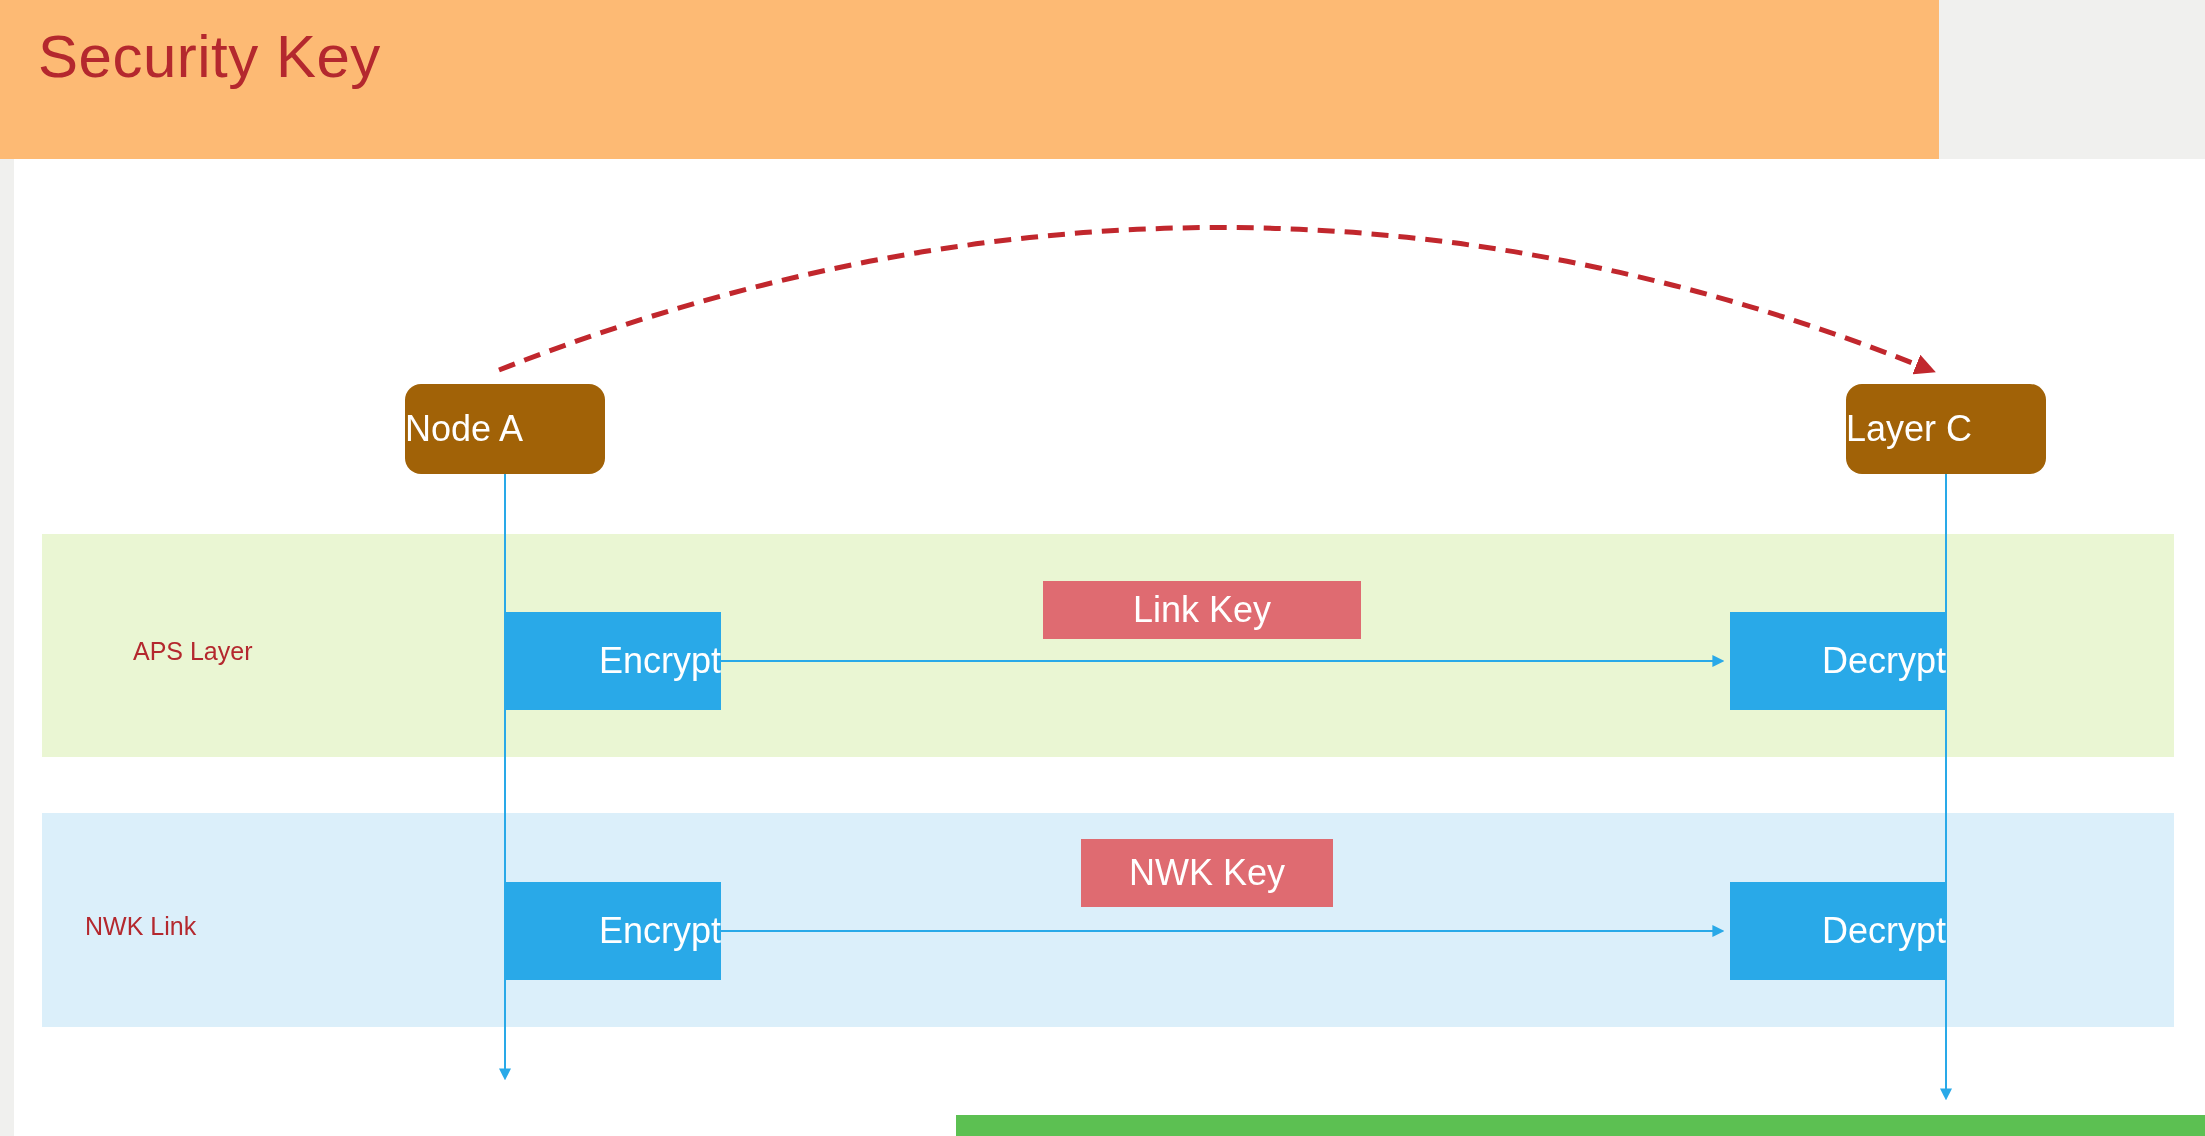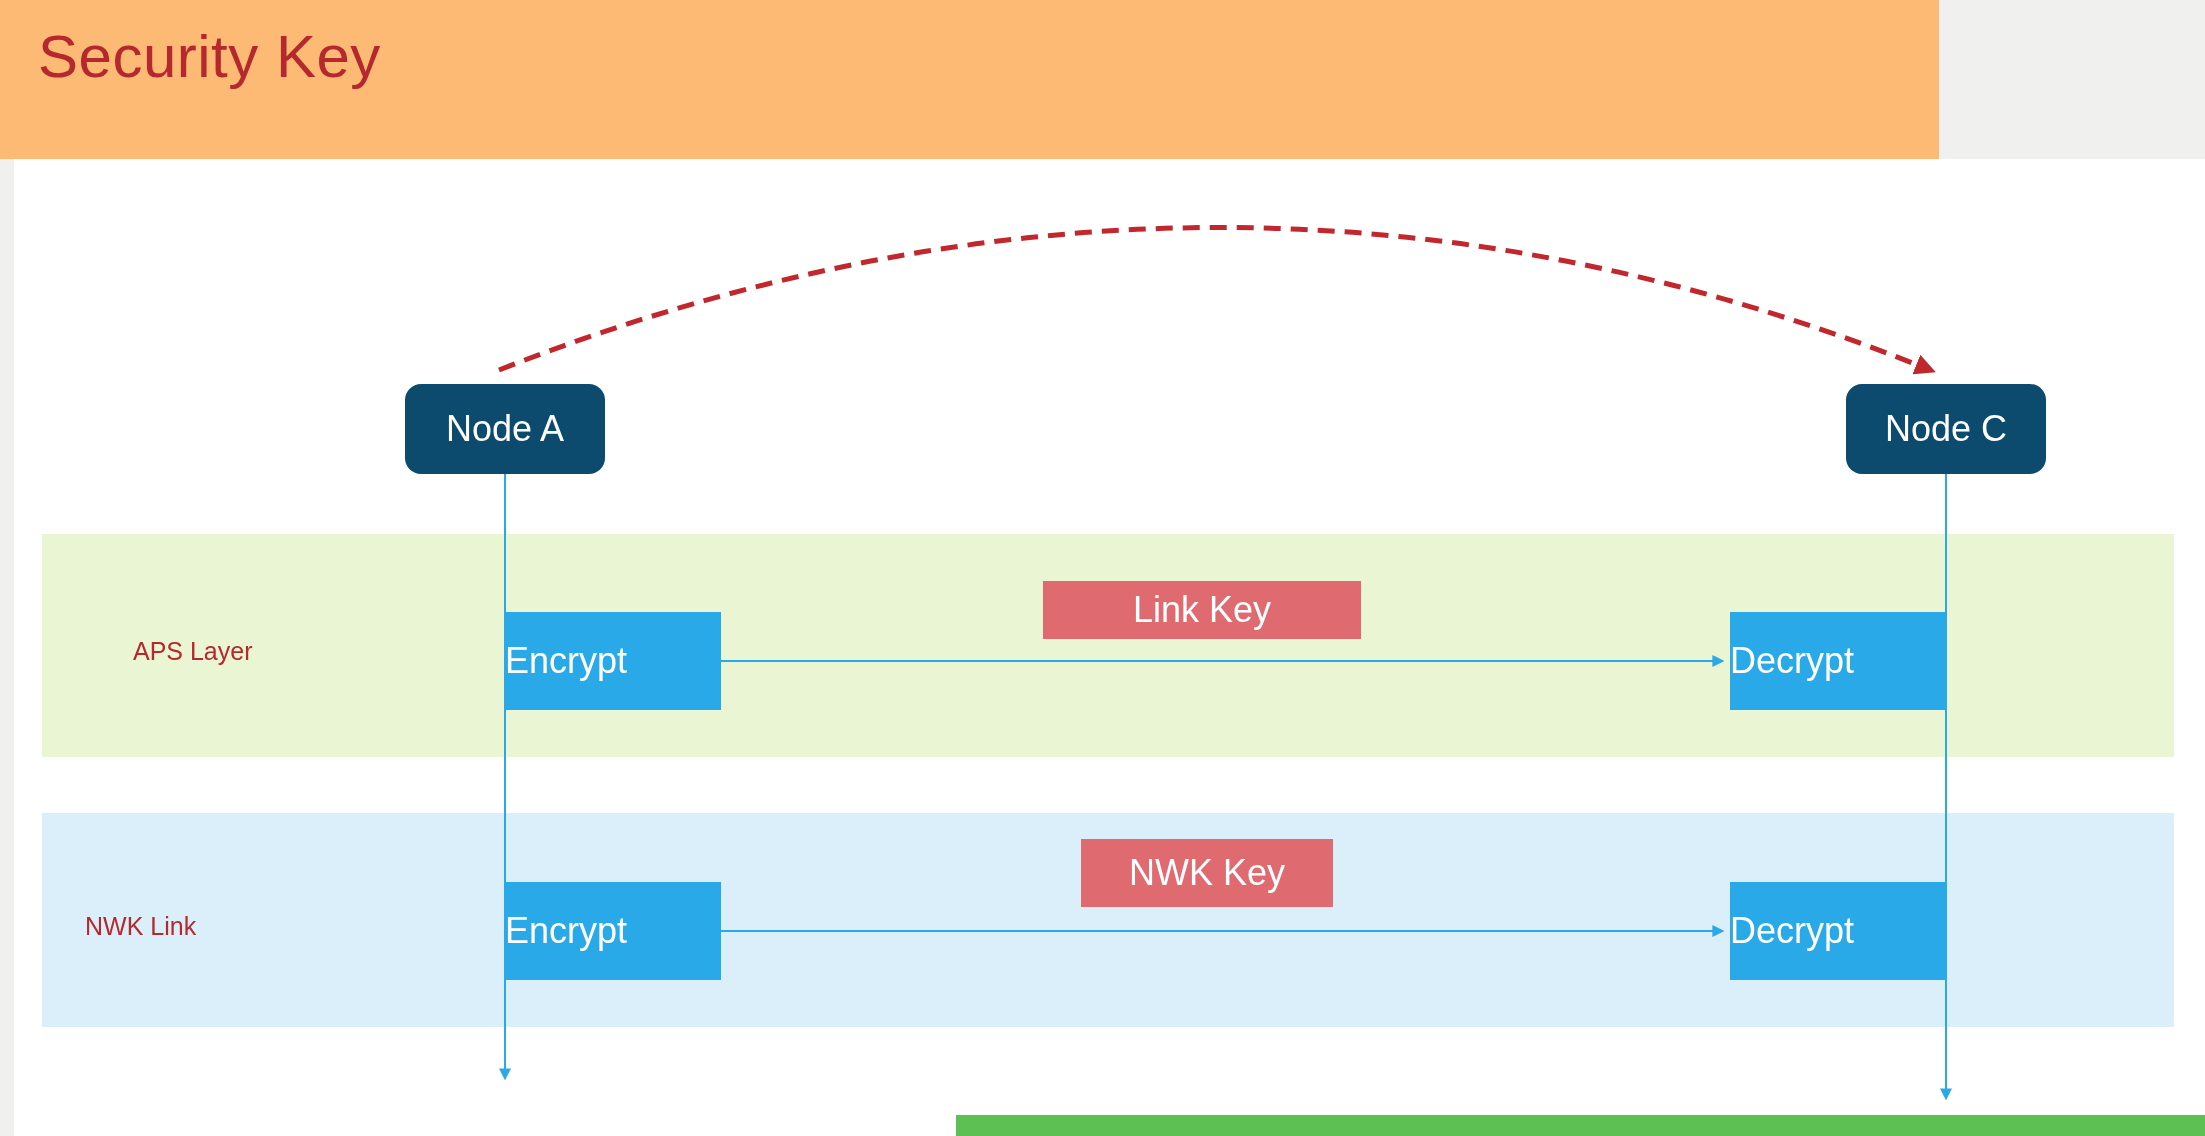--- a/index.html
+++ b/index.html
@@ -12,28 +12,28 @@
   .title{position:absolute;left:38px;top:22px;font-size:60px;font-weight:500;color:#b4282e;letter-spacing:0.5px;}
   .content{position:absolute;left:14px;top:159px;width:2191px;height:977px;background:#ffffff;z-index:0;}
   .band{position:absolute;z-index:1;}
   .band-aps{left:42px;top:534px;width:2132px;height:223px;background:#eaf6d3;}
   .band-nwk{left:42px;top:813px;width:2132px;height:214px;background:#dbeffa;}
   .layer-label{position:absolute;color:#b4282e;font-size:25px;z-index:3;}
   .label-aps{left:85px;top:637px;margin-left:48px;}
   .label-nwk{left:85px;top:912px;}
   svg.overlay{position:absolute;left:0;top:0;width:2205px;height:1136px;z-index:2;pointer-events:none;}
   .node{
-    position:absolute;background:#0c4a6e;color:#ffffff;border-radius:16px;
-    display:flex;align-items:center;justify-content:center;font-size:36px;z-index:3;
+    position:absolute;background:#a16207;color:#ffffff;border-radius:16px;
+    display:flex;align-items:center;justify-content:flex-start;font-size:36px;z-index:3;
   }
   .node-a{left:405px;top:384px;width:200px;height:90px;}
   .node-c{left:1846px;top:384px;width:200px;height:90px;}
   .proc{
     position:absolute;background:#29a9e8;color:#ffffff;
-    display:flex;align-items:center;justify-content:flex-start;font-size:36px;z-index:3;
+    display:flex;align-items:center;justify-content:flex-end;font-size:36px;z-index:3;
   }
   .enc-aps{left:505px;top:612px;width:216px;height:98px;}
   .dec-aps{left:1730px;top:612px;width:216px;height:98px;}
   .enc-nwk{left:505px;top:882px;width:216px;height:98px;}
   .dec-nwk{left:1730px;top:882px;width:216px;height:98px;}
   .key{
     position:absolute;background:#df6b71;color:#ffffff;
     display:flex;align-items:center;justify-content:center;font-size:36px;z-index:3;
   }
   .key-aps{left:1043px;top:581px;width:318px;height:58px;}
@@ -68,21 +68,21 @@
   <line x1="1946" y1="474" x2="1946" y2="1098" stroke="#29a9e8" stroke-width="2" marker-end="url(#arrow-blue)"></line>
 
   <line x1="721" y1="661" x2="1722" y2="661" stroke="#29a9e8" stroke-width="2" marker-end="url(#arrow-blue)"></line>
   <line x1="721" y1="931" x2="1722" y2="931" stroke="#29a9e8" stroke-width="2" marker-end="url(#arrow-blue)"></line>
 </svg>
 
 <div class="node node-a">
   <span>Node A</span>
 </div>
 <div class="node node-c">
-  <span>Node C</span>
+  <span>Layer C</span>
 </div>
 
 <div class="layer-label label-aps">APS Layer</div>
 <div class="proc enc-aps">
   <span>Encrypt</span>
 </div>
 <div class="key key-aps">
   <span>Link Key</span>
 </div>
 <div class="proc dec-aps">

